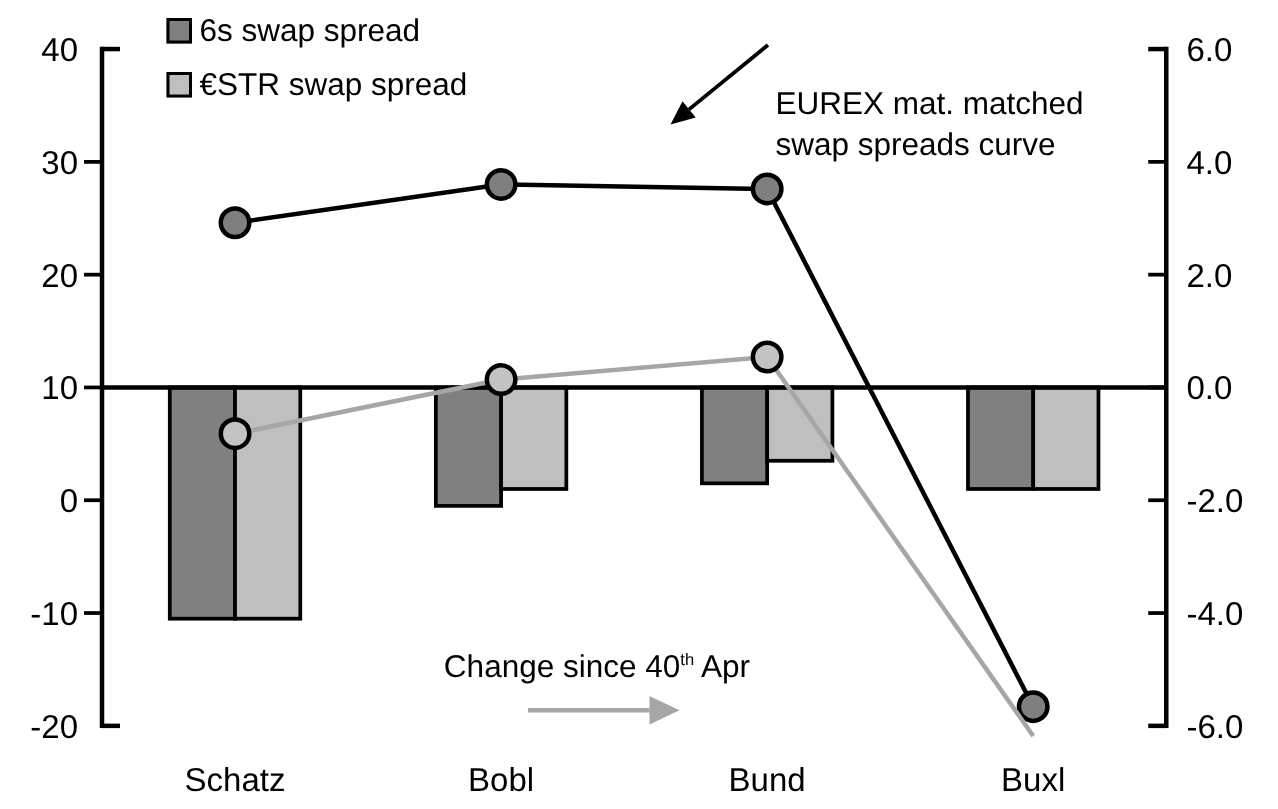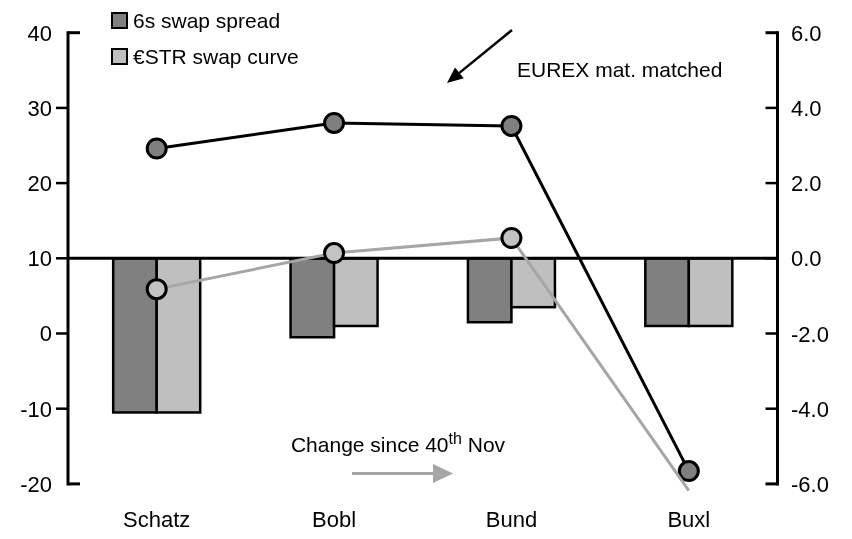--- a/index.html
+++ b/index.html
@@ -10,21 +10,21 @@
   #chart-root{position:relative;width:804px;height:539px;}
   svg{position:absolute;left:0;top:0;}
   svg text{font-family:"Liberation Sans", sans-serif;fill:#000;}
   .overlay{position:absolute;}
   .legend{left:111px;top:9px;}
   .legend-item{display:flex;align-items:center;gap:5px;height:23px;margin-bottom:13px;}
   .swatch{width:17px;height:17px;border:2px solid #000;box-sizing:border-box;flex:0 0 auto;}
   .legend-label{font-size:21px;line-height:23px;white-space:nowrap;}
   .eurex-note{left:517px;top:16px;font-size:21px;line-height:27px;white-space:nowrap;margin-top:40px;}
   .change-note{left:278px;top:433px;width:240px;text-align:center;font-size:21px;white-space:nowrap;}
-  .change-note sup{font-size:16px;line-height:0;margin-top:16px;}
+  .change-note sup{font-size:11px;line-height:0;margin-top:16px;}
 </style>
 </head>
 <body>
 
 <div id="chart-root">
 
   <svg width="852" height="539" viewBox="0 0 852 539">
       <g>
         <rect x="113.1875" y="258.3" width="43.5" height="154.16000000000003" fill="#808080" stroke="#000" stroke-width="2.5"></rect>
         <rect x="290.5625" y="258.3" width="43.5" height="78.95999999999998" fill="#808080" stroke="#000" stroke-width="2.5"></rect>
@@ -95,23 +95,24 @@
       </g>
     </svg>
 
   <div class="overlay legend">
     <div class="legend-item">
       <span class="swatch" style="background: rgb(128, 128, 128);"></span>
       <span class="legend-label">6s swap spread</span>
     </div>
     <div class="legend-item">
       <span class="swatch" style="background: rgb(191, 191, 191);"></span>
-      <span class="legend-label">€STR swap curve</span>
+      <span class="legend-label">€STR swap spread</span>
     </div>
   </div>
 
   <div class="overlay eurex-note">
     <div>EUREX mat. matched</div>
+    <div>swap spreads curve</div>
   </div>
 
-  <div class="overlay change-note"><span>Change since 40</span><sup>th</sup><span> Nov</span></div>
+  <div class="overlay change-note"><span>Change since 40</span><sup>th</sup><span> Apr</span></div>
 
 </div>
 
 </body></html>

